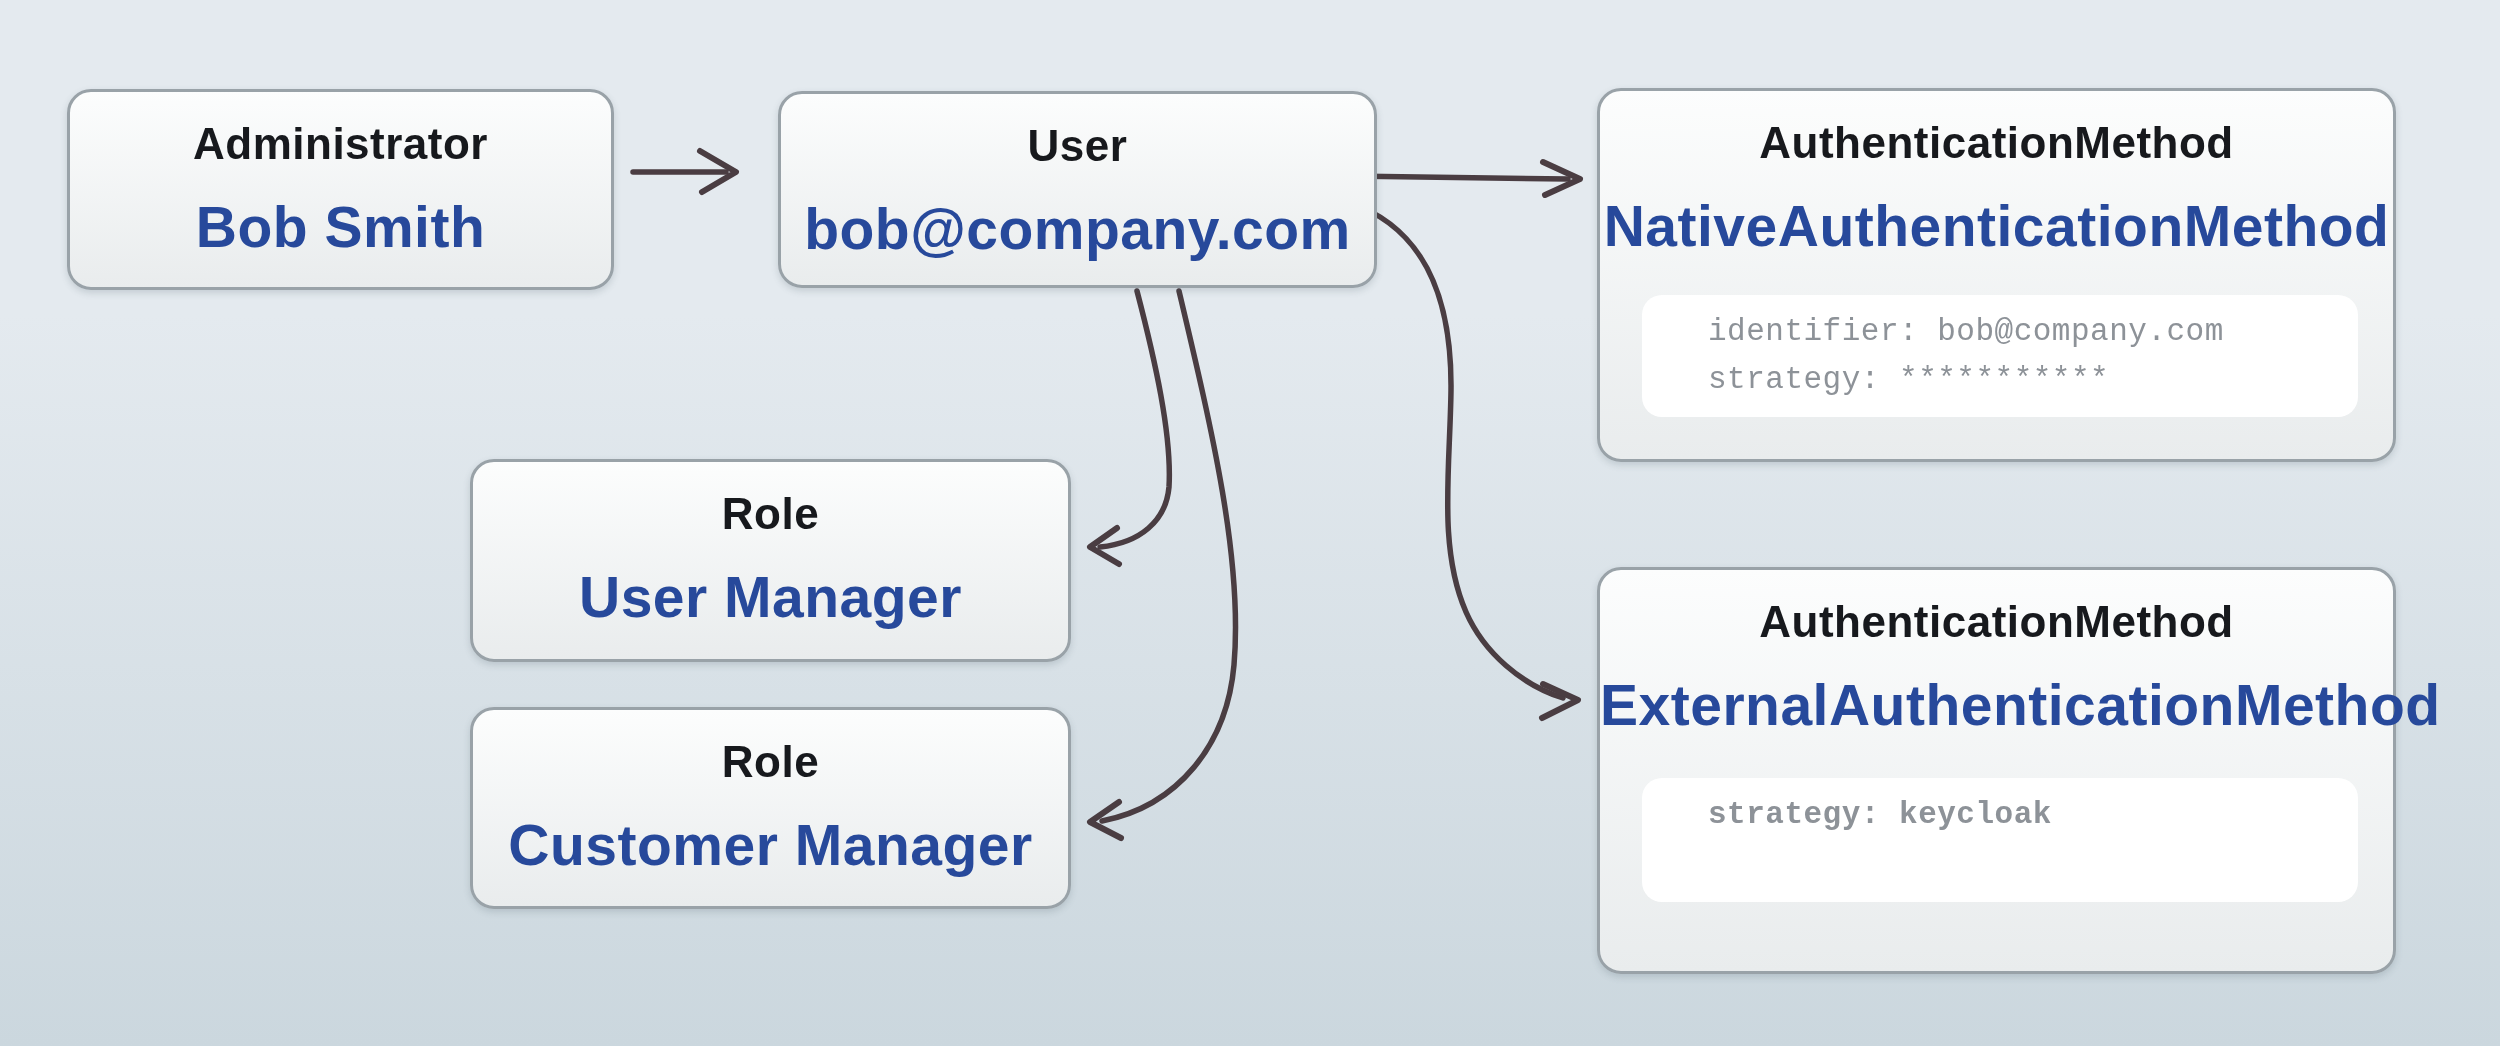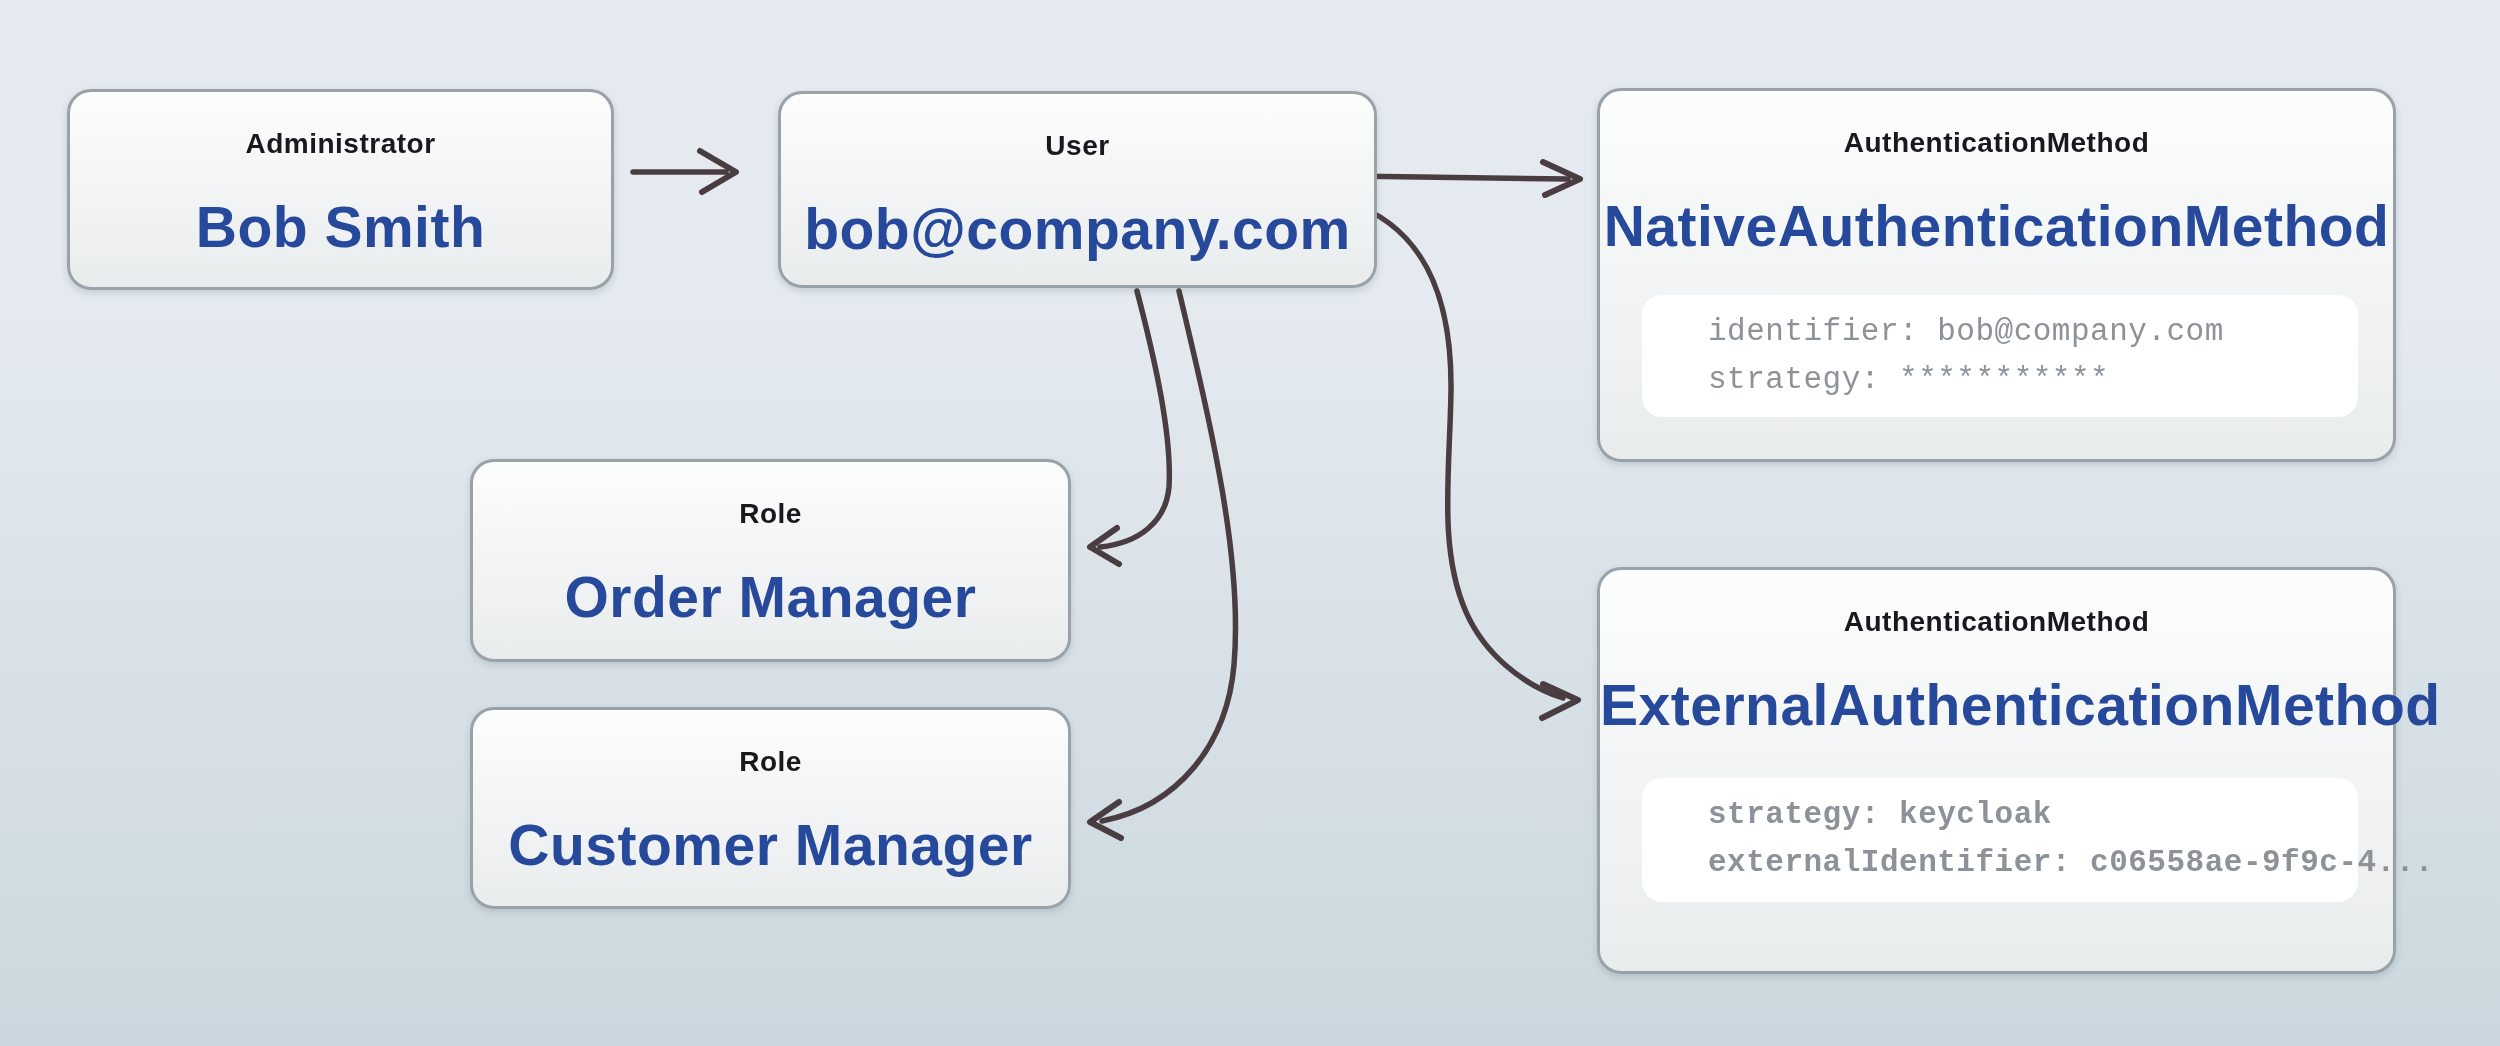--- a/index.html
+++ b/index.html
@@ -11,21 +11,21 @@
   #canvas{position:relative;width:2500px;height:1046px;}
   .node{
     position:absolute;box-sizing:border-box;
     border:3px solid var(--node-border);
     border-radius:24px;
     background:linear-gradient(180deg,var(--node-top) 0%,var(--node-bottom) 100%);
     box-shadow:0 3px 7px rgba(70,90,100,0.20);
   }
   .node-type{
     position:absolute;top:22px;left:0;right:0;
-    text-align:center;font-size:28px;font-weight:bold;line-height:60px;
+    text-align:center;font-size:44px;font-weight:bold;line-height:60px;
     color:var(--title);letter-spacing:0.5px;
   }
   .node-name{
     position:absolute;top:104px;left:0;right:0;
     text-align:center;font-size:57px;font-weight:bold;line-height:62px;
     color:var(--accent);letter-spacing:0.5px;
   }
   .attr-panel{
     position:absolute;left:42px;width:716px;box-sizing:border-box;
     background:var(--panel);border-radius:20px;
@@ -85,27 +85,26 @@
       <div class="attr-line">identifier: bob@company.com</div>
       <div class="attr-line">strategy: ***********</div>
     </div>
   </div>
 
   <div class="node" style="left:1597px;top:567px;width:799px;height:407px;">
     <div class="node-type">AuthenticationMethod</div>
     <div class="node-name">ExternalAuthenticationMethod</div>
     <div class="attr-panel" style="top:208px;height:124px;font-weight:bold;">
       <div class="attr-line">strategy: keycloak</div>
-      <div class="attr-line">externalIdentifier: c06558ae-9f9c-4...</div>
     </div>
   </div>
 
   <div class="node" style="left:470px;top:459px;width:601px;height:203px;">
     <div class="node-type">Role</div>
-    <div class="node-name">Order Manager</div>
+    <div class="node-name">User Manager</div>
   </div>
 
   <div class="node" style="left:470px;top:707px;width:601px;height:202px;">
     <div class="node-type">Role</div>
     <div class="node-name">Customer Manager</div>
   </div>
 
 </div>
 
 </body></html>

